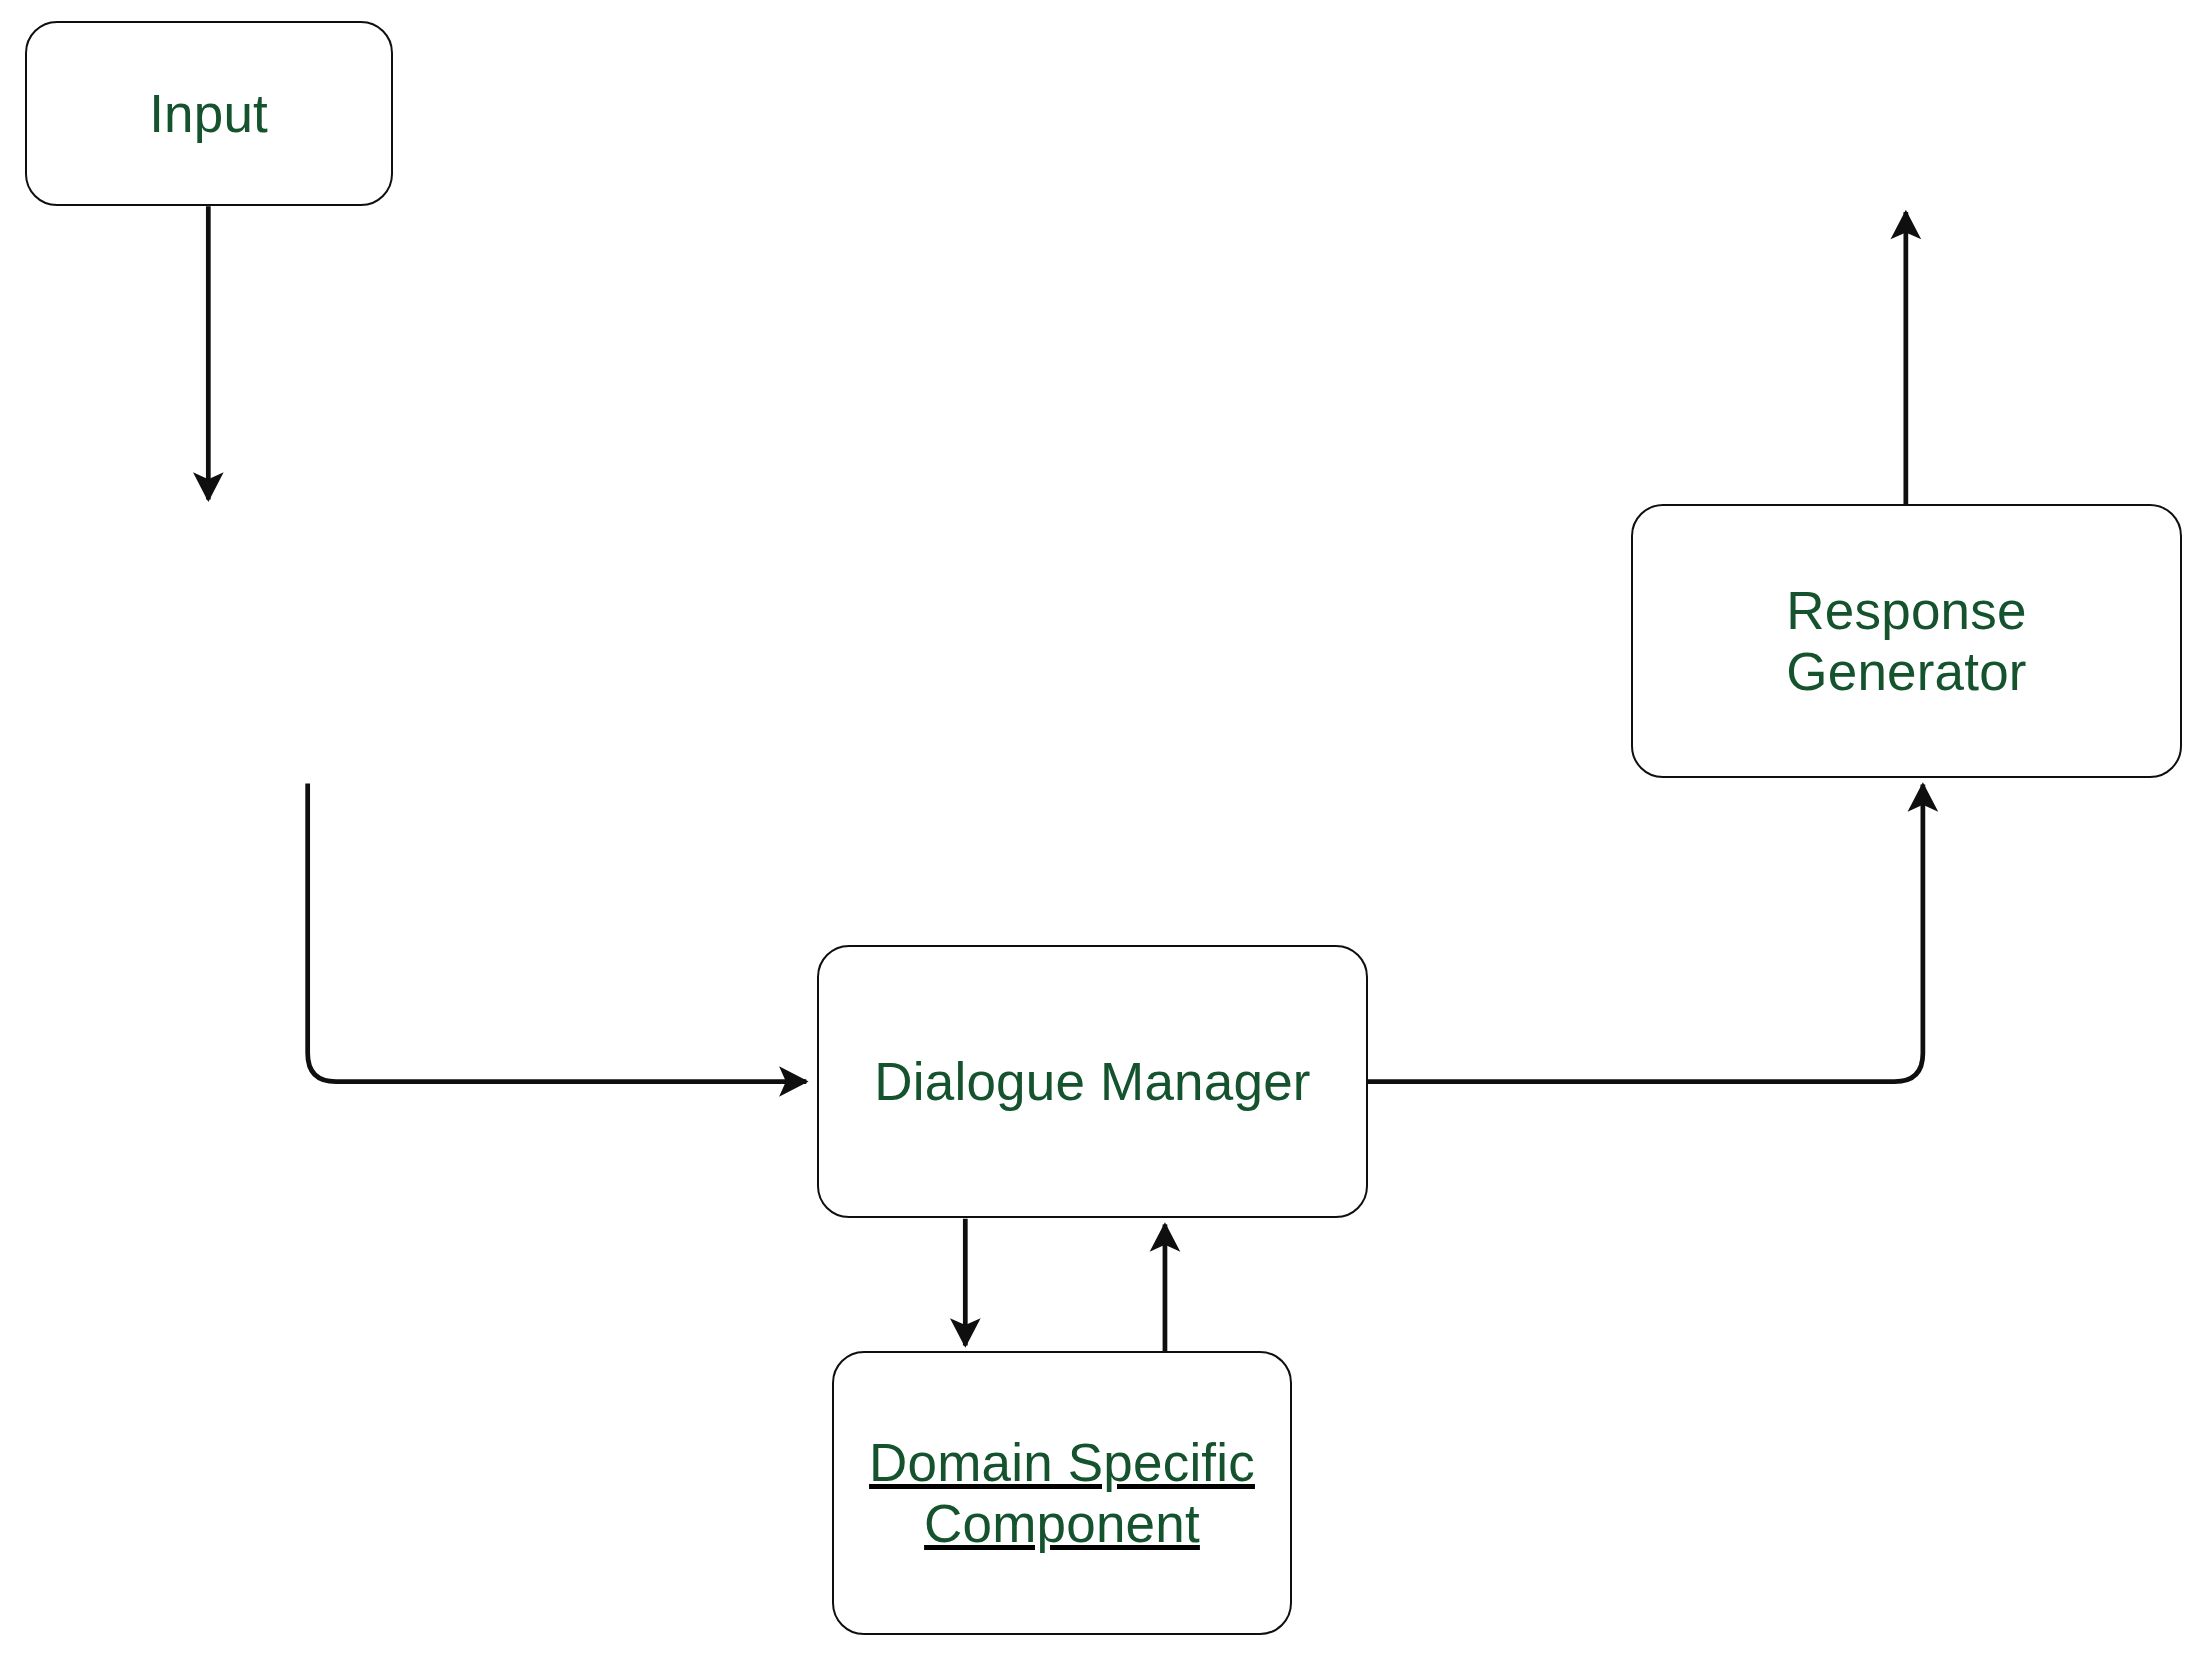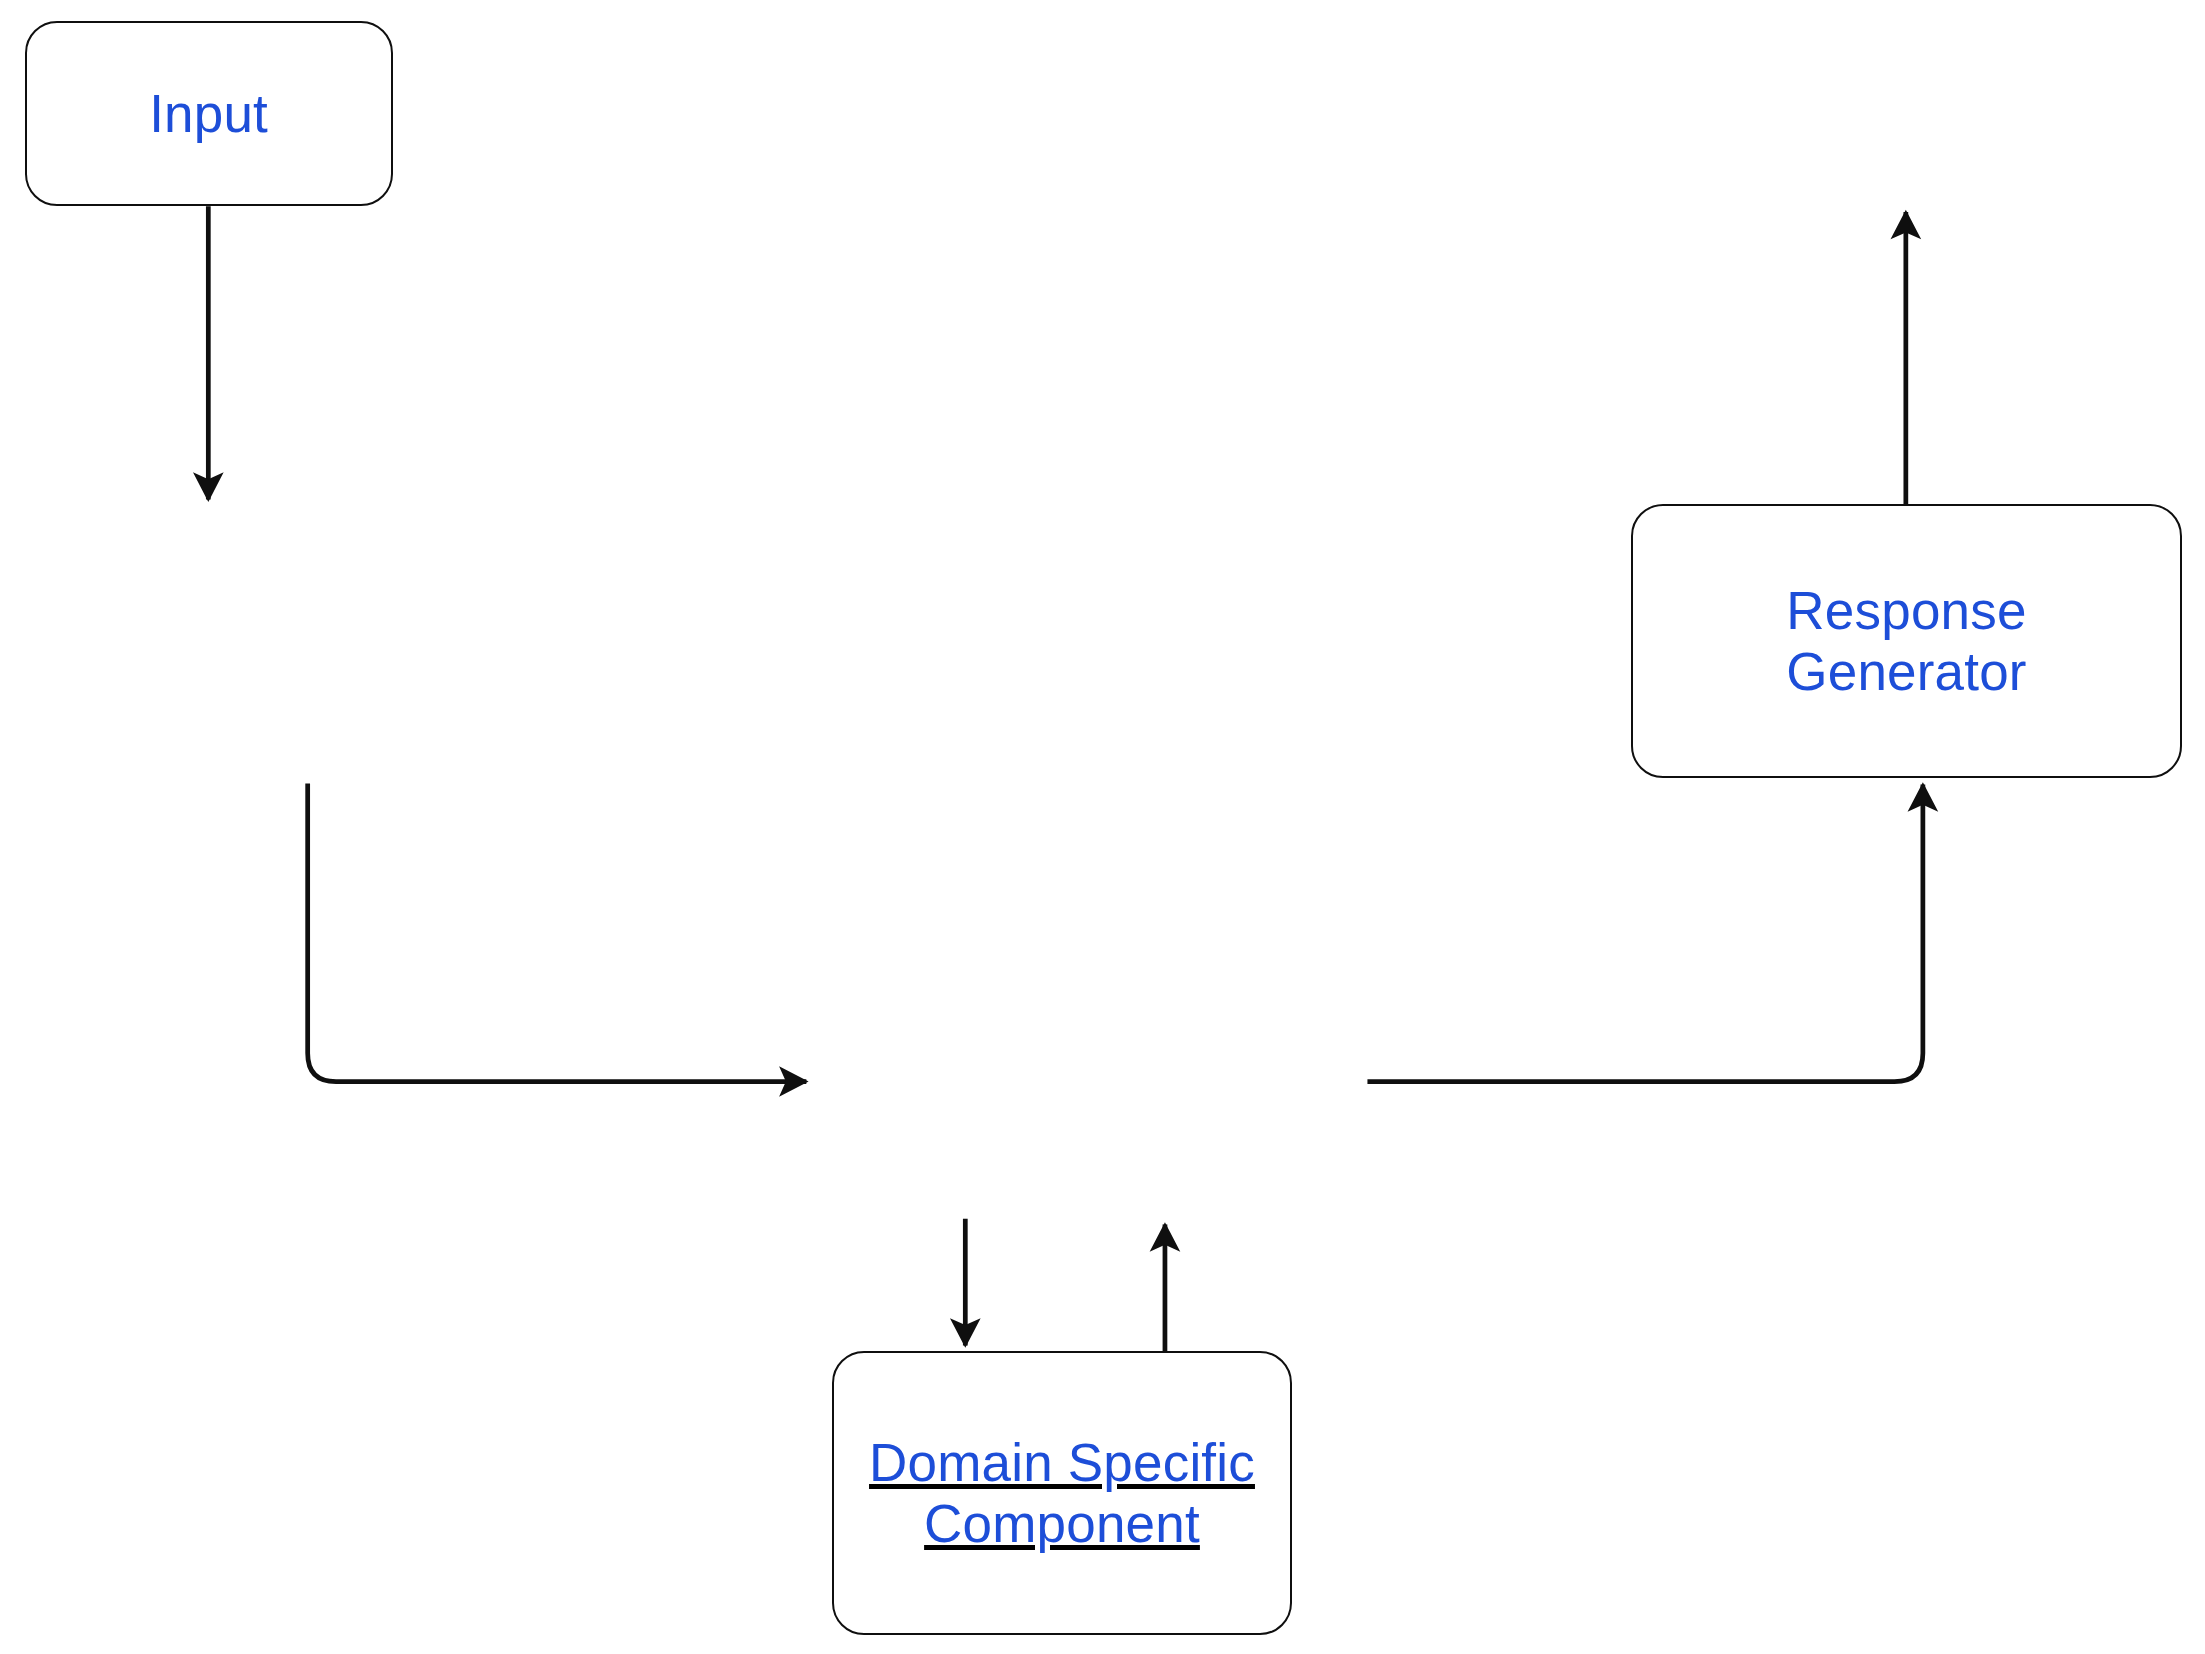--- a/index.html
+++ b/index.html
@@ -35,21 +35,21 @@
     display: flex;
     align-items: center;
     justify-content: center;
     text-align: center;
     z-index: 2;
   }
   .node-label {
     font-family: "Liberation Sans", sans-serif;
     font-size: 53px;
     line-height: 1.16;
-    color: #1d4ed8;
+    color: #14532d;
     letter-spacing: 0.2px;
     white-space: pre-line;
     padding: 0 13.2px;
   }
   
   #node-input        { left: 24.6px;   top: 21px;   width: 368px; height: 185px; }
   #node-nlu          { left: 24.6px;   top: 505px;  width: 557px; height: 278px; }
   #node-dm           { left: 817px;  top: 945px;  width: 551px; height: 273px; }
   #node-dsc          { left: 832px;  top: 1351px; width: 460px; height: 284px; text-decoration: underline; }
   #node-rg           { left: 1631px; top: 504px;  width: 551px; height: 274px; }
@@ -78,20 +78,23 @@
     <path d="M 1445 1143 L 2002 1143 Q 2032 1143 2032 1113 L 2032 829" fill="none" stroke="#0f0f0f" stroke-width="5" marker-end="url(#arrow)"></path>
 
     <path d="M 2014 533 L 2014 224" fill="none" stroke="#0f0f0f" stroke-width="5" marker-end="url(#arrow)"></path>
   </svg>
 
   <div class="node" id="node-input">
     <span class="node-label">Input</span>
   </div>
 
 
+  <div class="node" id="node-dm">
+    <span class="node-label">Dialogue Manager</span>
+  </div>
 
   <div class="node" id="node-dsc">
     <span class="node-label">Domain Specific
 Component</span>
   </div>
 
   <div class="node" id="node-rg">
     <span class="node-label">Response
 Generator</span>
   </div>

